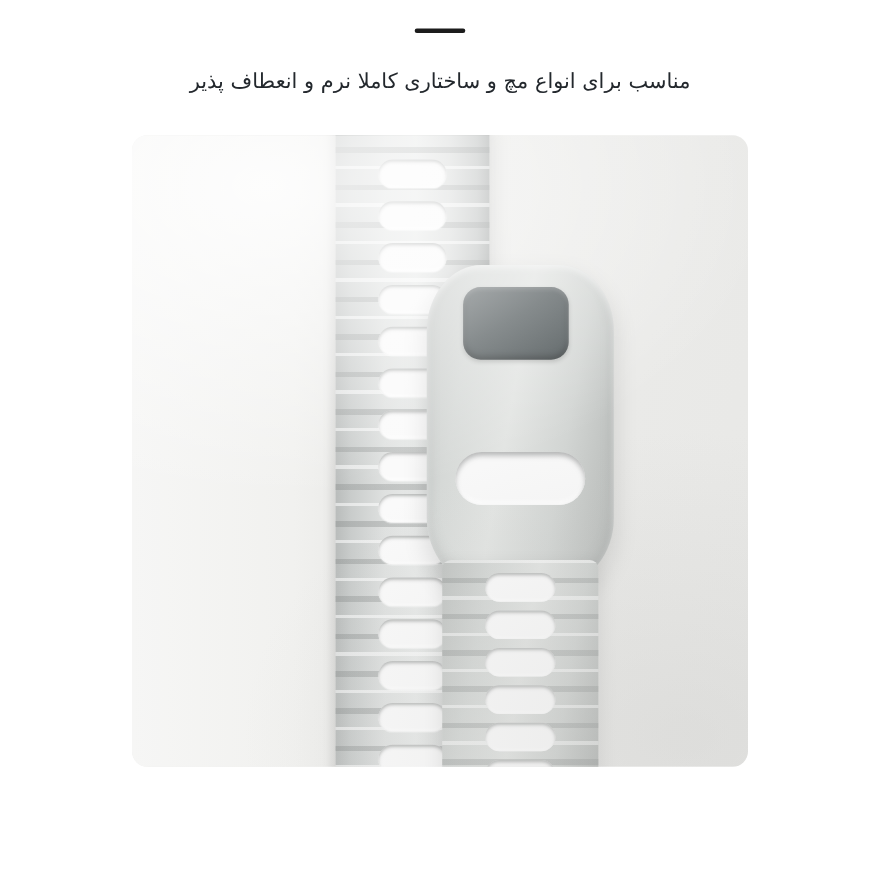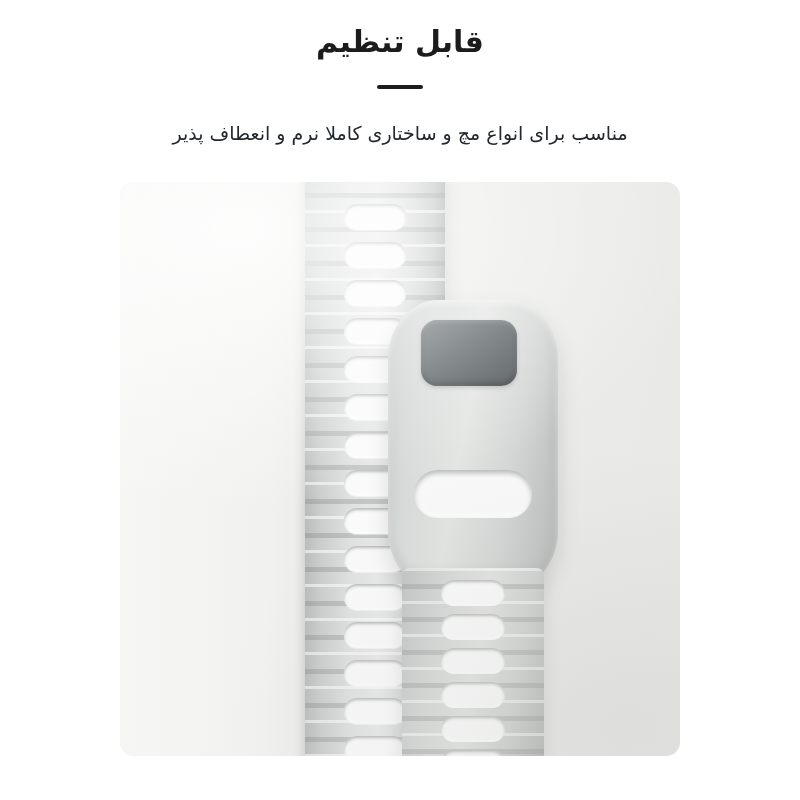--- a/index.html
+++ b/index.html
@@ -238,21 +238,20 @@
     box-shadow:
       inset 0 2px 3px rgba(130,133,132,0.55),
       inset 0 -2px 3px rgba(255,255,255,0.9);
   }
 </style>
 </head>
 <body>
 
 <div class="page">
 
-  <div class="heading">قابل تنظیم</div>
 
   <div class="divider"></div>
 
   <div class="subheading">مناسب برای انواع مچ و ساختاری کاملا نرم و انعطاف پذیر</div>
 
   <div class="photo">
     <div class="seam"></div>
 
     <div class="strap-left">
       <div class="ribs"></div>

